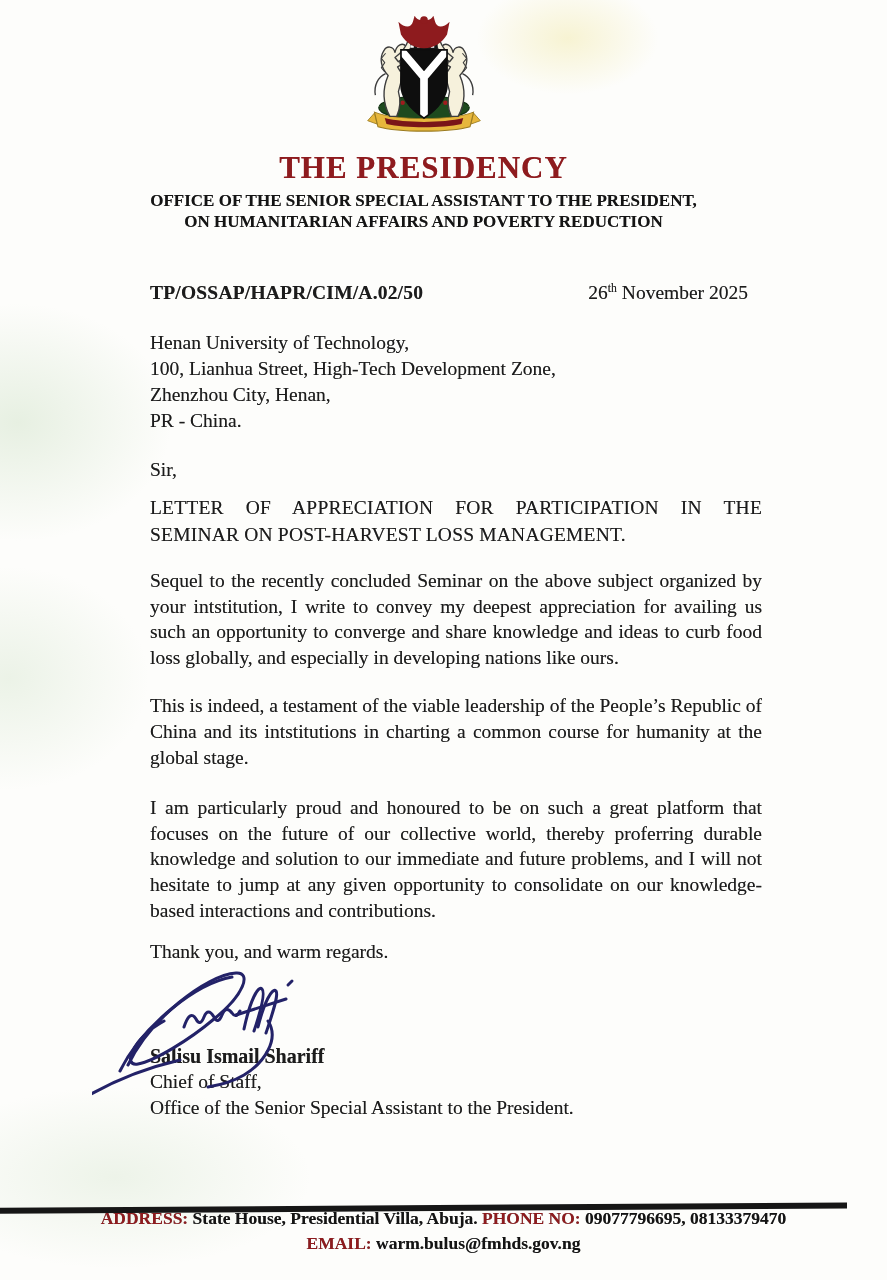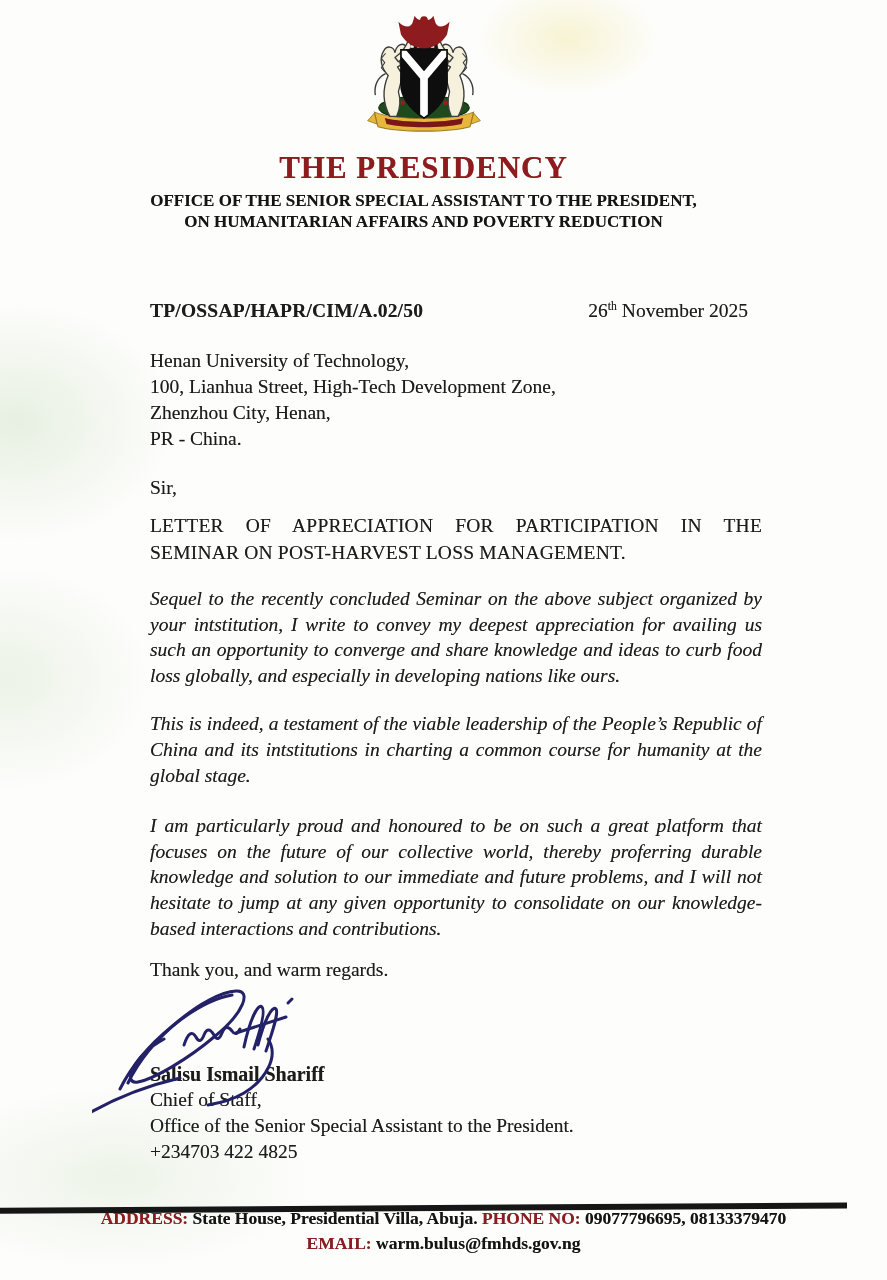--- a/index.html
+++ b/index.html
@@ -20,30 +20,30 @@
            text-shadow: 0 0 0.5px rgba(20,20,20,0.5); }
   .emblem { display: block; margin: 14px auto 0; width: 128px; height: 128px; }
   .title {
     text-align: center; font-size: 31px; font-weight: bold;
     letter-spacing: 1px; margin-top: 8px; line-height: 36px;
     color: #8e1b1e; text-shadow: 0 0 0.6px rgba(142,27,30,0.6);
   }
   .office { text-align: center; font-weight: bold; font-size: 17px; line-height: 21px; color: #141414; }
   .office-wrap { margin-top: 4px; }
   .content { margin-left: 150px; width: 612px; font-size: 19.5px; }
-  .refrow { display: flex; justify-content: space-between; align-items: flex-end; margin-top: 68px; }
+  .refrow { display: flex; justify-content: space-between; align-items: flex-end; margin-top: 50px; }
   .refno { font-weight: bold; letter-spacing: 0.2px; }
   .dateline { padding-right: 14px; }
   .dateline sup { font-size: 60%; line-height: 0; }
   .recipient { margin-top: 26px; line-height: 26px; }
   .salutation { margin-top: 25px; }
   .subject { margin-top: 13px; font-weight: normal; line-height: 27px; letter-spacing: 0.2px; }
   .subject .l1 { display: block; text-align: justify; text-align-last: justify; }
   .subject .l2 { display: block; }
-  .para { margin-top: 20px; line-height: 25.6px; text-align: justify; font-style: italic; }
+  .para { margin-top: 20px; line-height: 25.6px; text-align: justify; }
   .para.p2 { margin-top: 23px; }
   .para.p3 { margin-top: 25px; }
   .closing { margin-top: 18px; }
   .sig-block { position: relative; margin-top: 80px; }
   .sig-svg { position: absolute; left: -58px; top: -86px; width: 280px; height: 150px; pointer-events: none; }
   .sig-name { font-weight: bold; font-size: 20px; line-height: 26px; }
   .sig-line { line-height: 26px; }
   .footer-rule { position: absolute; left: -6px; top: 1205px; width: 900px; height: 6px;
                  background: #161616; transform: rotate(-0.35deg); }
   .footer { position: absolute; top: 1206px; left: 0; width: 887px; text-align: center;
@@ -140,21 +140,20 @@
           <path d="M152,72 C158,44 166,28 170,32 C174,36 168,56 162,74"></path>
           <path d="M166,70 C172,46 180,30 184,34 C187,38 180,58 174,76"></path>
           <path d="M144,58 L194,42"></path>
           <path d="M196,28 l4,-4"></path>
           <path d="M176,64 C188,82 172,106 152,118 C142,124 128,128 116,130"></path>
         </g>
       </svg>
       <div class="sig-name">Salisu Ismail Shariff</div>
       <div class="sig-line">Chief of Staff,</div>
       <div class="sig-line">Office of the Senior Special Assistant to the President.</div>
-      <div class="sig-line">+234703 422 4825</div>
     </div>
 
   </div>
 
   <div class="footer-rule"></div>
 
   <div class="footer">
     <div>
       <span class="maroon">ADDRESS:</span><span> State House, Presidential Villa, Abuja. </span><span class="maroon">PHONE NO:</span><span> 09077796695, 08133379470</span>
     </div>

